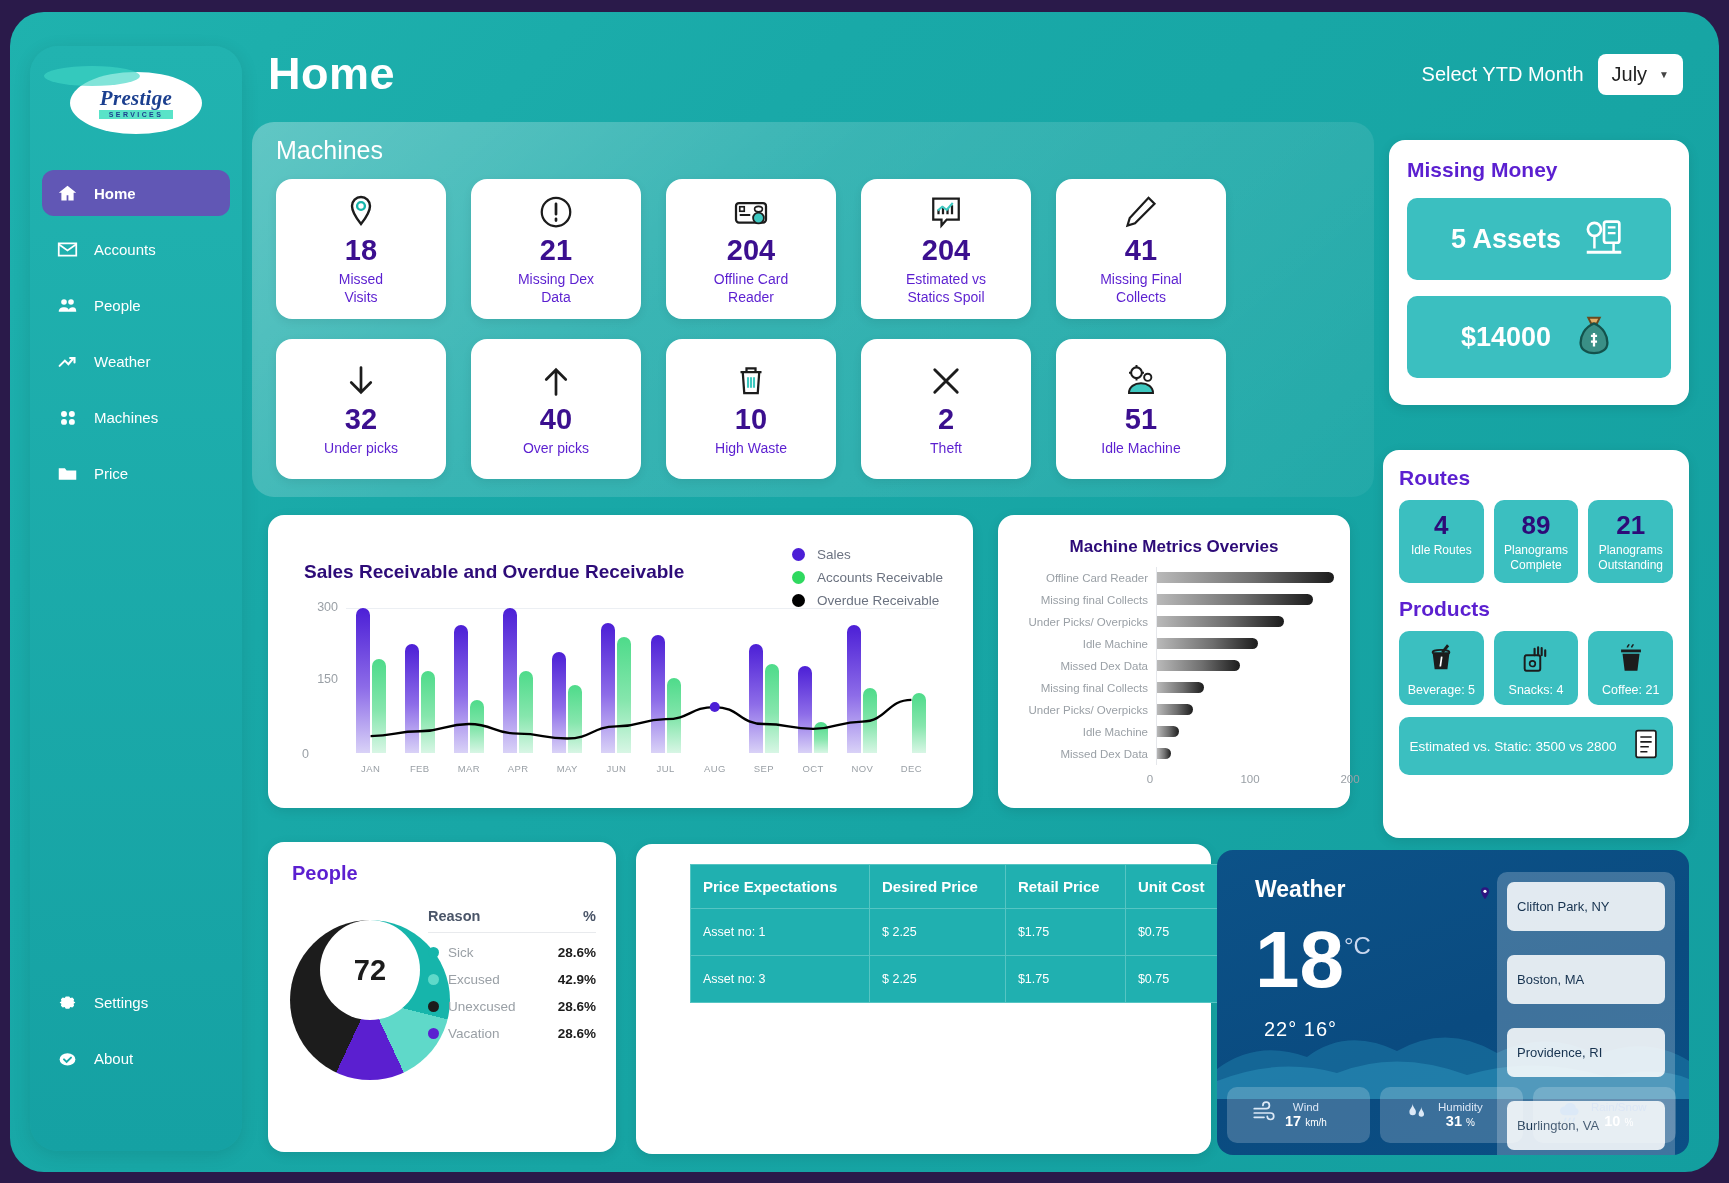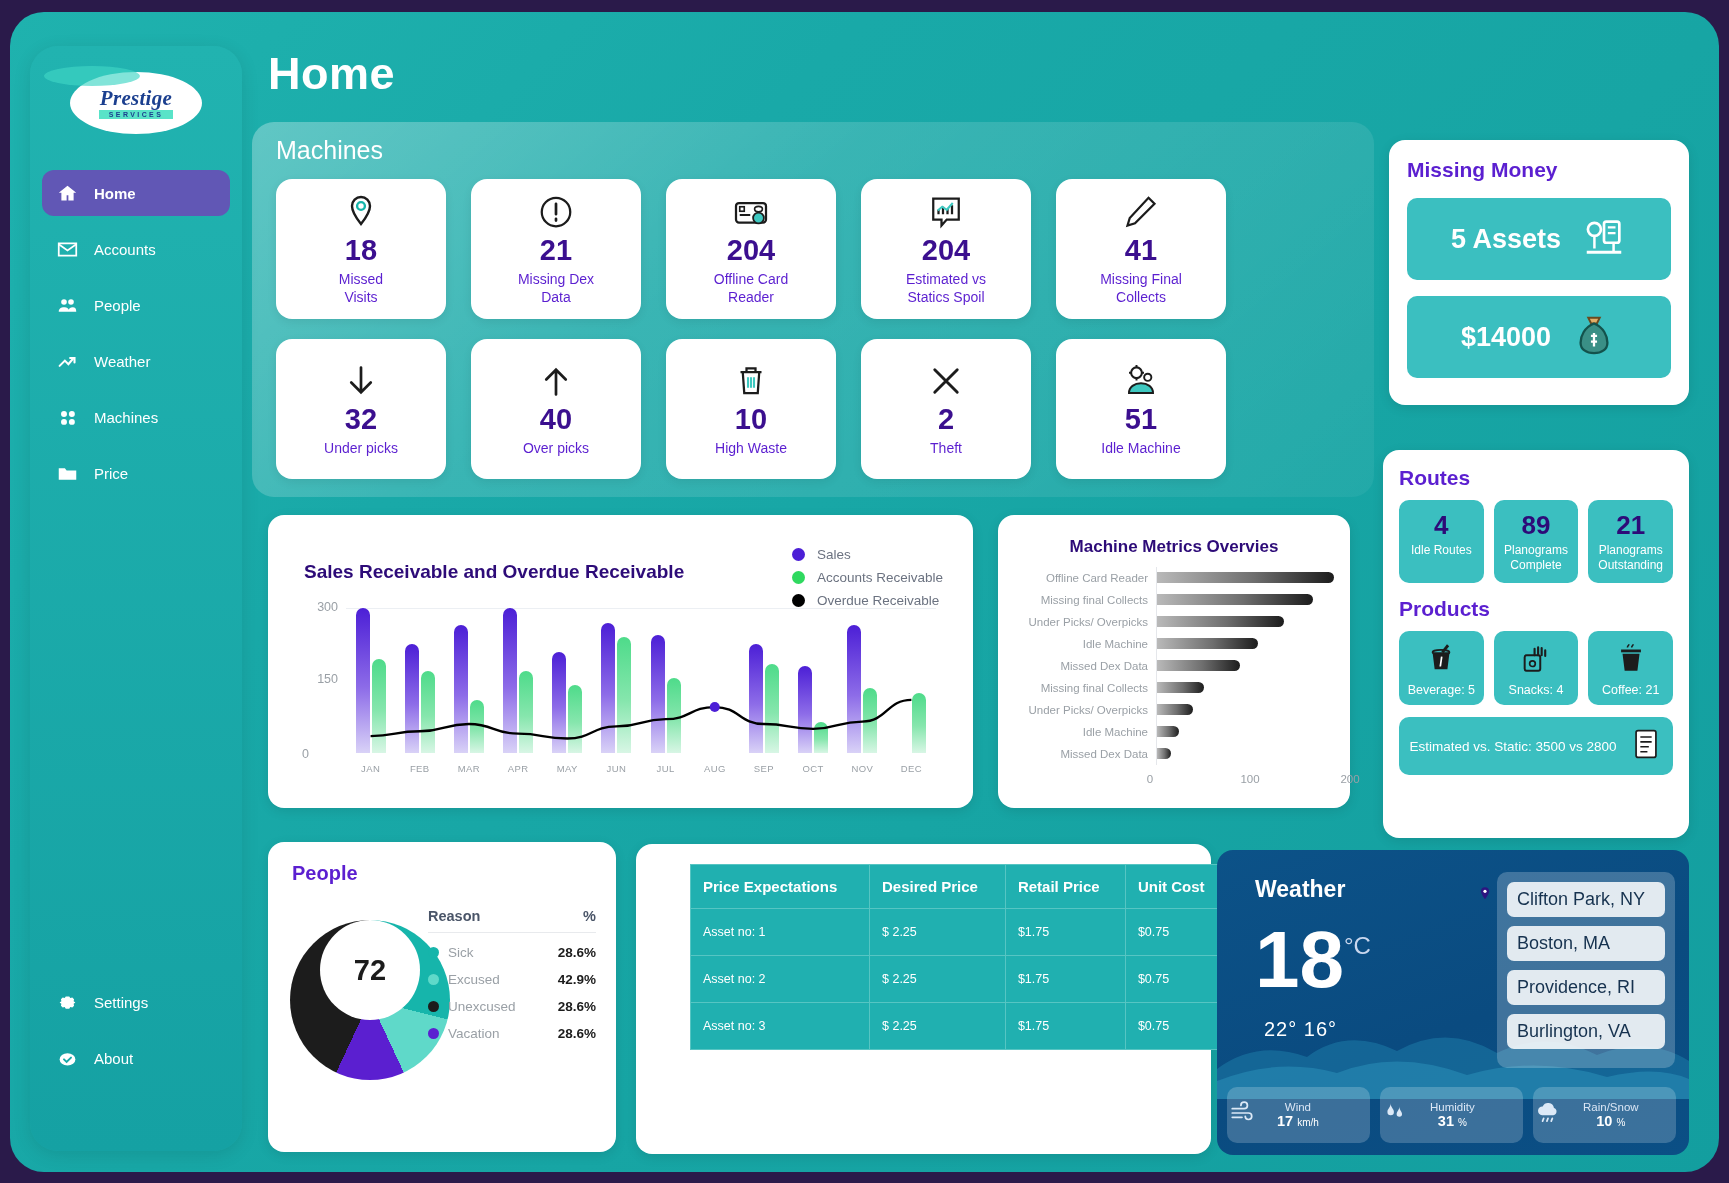--- a/index.html
+++ b/index.html
@@ -236,29 +236,29 @@
   .w-big { font-size: 80px; font-weight: bold; color: #fff; line-height: .95; }
   .w-unit { font-size: 24px; color: #c9d7ee; margin-top: 10px; }
   .w-hl { position: absolute; left: 47px; top: 168px; font-size: 20px; color: #fff; letter-spacing: 1px; }
   .clouds { position: absolute; left: 0; bottom: 56px; width: 100%; height: 90px; }
   .cities {
     position: absolute; right: 14px; top: 22px; width: 178px;
     background: rgba(255,255,255,.22); border-radius: 10px; padding: 10px 10px;
   }
   .city {
     background: rgba(255,255,255,.85); color: #16324f;
-    border-radius: 7px; font-size: 18px;
-    padding: 7px 10px; margin-bottom: 9px; cursor: pointer;
+    border-radius: 7px; font-size: 13px;
+    padding: 17px 10px; margin-bottom: 24px; cursor: pointer;
   }
   .pin { position: absolute; left: -20px; top: 14px; }
   .w-stats { position: absolute; left: 10px; bottom: 12px; display: flex; gap: 10px; }
   .w-stat {
     background: rgba(255,255,255,.20); border-radius: 10px;
     width: 143px; height: 56px; display: flex; align-items: center;
-    gap: 22px; padding-left: 2px;
+    gap: 8px; padding-left: 24px;
   }
   .w-stat .txt { display: flex; flex-direction: column; align-items: center; }
   .w-stat .t1 { font-size: 11.5px; color: #dbe6f5; }
   .w-stat .t2 { font-size: 14.5px; color: #fff; font-weight: bold; }
   .w-stat .t2 small { font-size: 10px; font-weight: normal; }
 </style>
 </head>
 <body>
 
 <div class="app">
@@ -343,20 +343,27 @@
               <ellipse cx="12" cy="13" rx="9" ry="7"></ellipse>
               <path d="M8 13l3 3 5-5" fill="none" stroke="#19a9a8" stroke-width="2.2" stroke-linecap="round"></path>
             </svg>
           </span>
         <span>About</span>
       </div>
     </div>
   </div>
 
   <div class="page-title">Home</div>
+  <div class="ytd-wrap">
+    <span class="ytd-label">Select YTD Month</span>
+    <div class="ytd-select">
+      <span>July</span>
+      <span class="caret">▼</span>
+    </div>
+  </div>
 
   <div class="machines">
     <div class="machines-title">Machines</div>
 
     <div class="mrow">
       <div class="mcard">
         <span class="ic">
             <svg viewBox="0 0 24 24">
               <path d="M12 2a6 6 0 00-6 6c0 4.5 6 12 6 12s6-7.5 6-12a6 6 0 00-6-6z" fill="none" stroke="#1c1c1c" stroke-width="1.6"></path>
               <circle cx="12" cy="8" r="2.6" fill="none" stroke="#16b5ab" stroke-width="1.6"></circle>
@@ -753,26 +760,20 @@
           </tr>
         </thead>
       <tbody id="price-body">
           <tr>
             <td>Asset no: 1</td>
             <td>$ 2.25</td>
             <td>$1.75</td>
             <td>$0.75</td>
           </tr>
           <tr>
-            <td>Asset no: 2</td>
-            <td>$ 2.25</td>
-            <td>$1.75</td>
-            <td>$0.75</td>
-          </tr>
-          <tr>
             <td>Asset no: 3</td>
             <td>$ 2.25</td>
             <td>$1.75</td>
             <td>$0.75</td>
           </tr>
         </tbody>
     </table>
   </div>
 
   <div class="weather">

